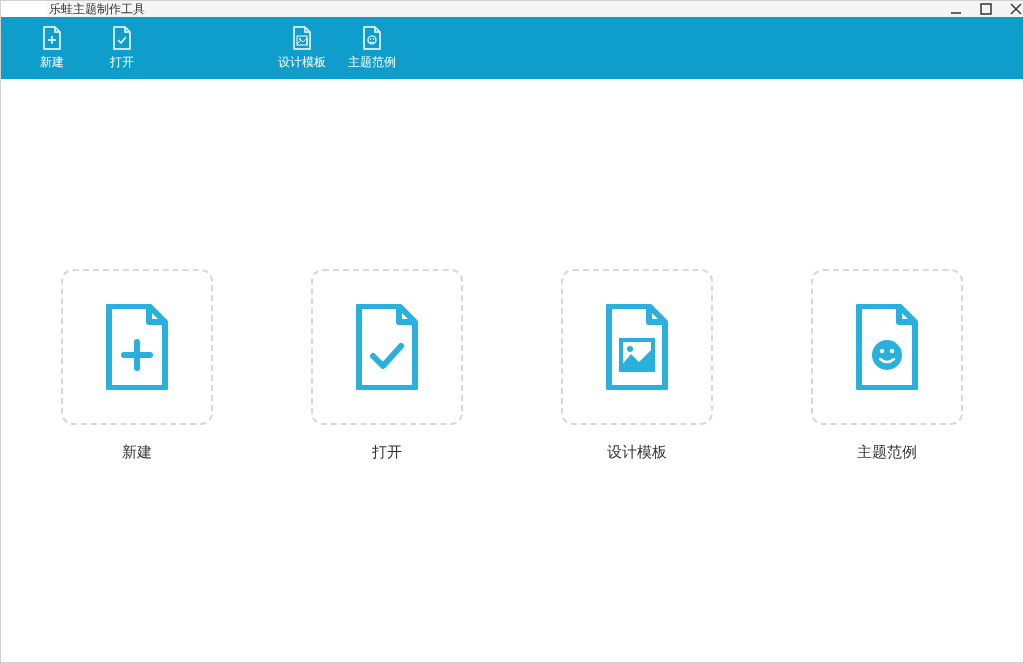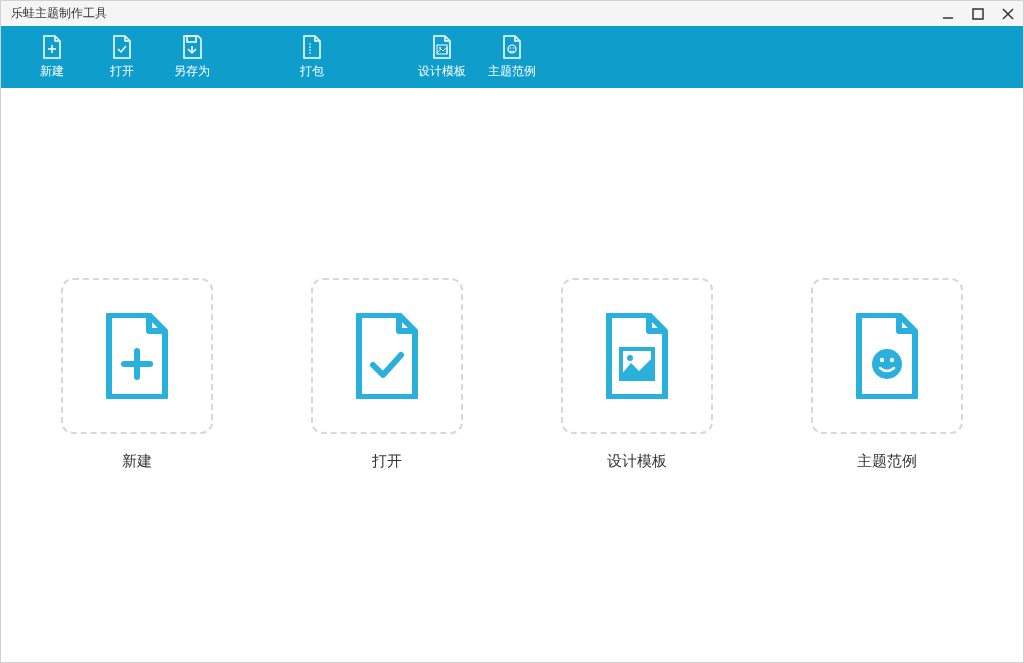--- a/index.html
+++ b/index.html
@@ -10,28 +10,29 @@
     body {
       font-family: "Microsoft YaHei", Arial, sans-serif;
       background: #ffffff;
       width: 1024px;
       height: 663px;
       overflow: hidden;
       position: relative;
       border: 1px solid #d0d0d0;
     }
     .titlebar {
-      height: 25px;
+      height: 16px;
       background: #f5f5f5;
       display: flex;
       align-items: center;
       justify-content: space-between;
-      padding: 0 8px;
+      padding: 0 0;
       font-size: 12px;
       color: #333;
+      margin-left: 46px;
     }
     .titlebar-title {
       padding-left: 2px;
     }
     .window-controls {
       display: flex;
       gap: 16px;
       align-items: center;
     }
     .window-control {
@@ -147,43 +148,23 @@
   <div class="toolbar-item">
     <span class="toolbar-icon">
       <svg width="22" height="24" viewBox="0 0 22 24">
         <path d="M3 1 L14 1 L19 6 L19 23 L3 23 Z" fill="none" stroke="#fff" stroke-width="1.5"></path>
         <path d="M14 1 L14 6 L19 6" fill="none" stroke="#fff" stroke-width="1.5"></path>
         <path d="M7 14 L10 17 L15 11" fill="none" stroke="#fff" stroke-width="1.5"></path>
       </svg>
     </span>
     <span>打开</span>
   </div>
-  <div class="toolbar-item">
-    <span class="toolbar-icon">
-      <svg width="22" height="24" viewBox="0 0 22 24">
-        <path d="M3 1 L17 1 L20 4 L20 23 L3 23 Z" fill="none" stroke="#fff" stroke-width="1.5"></path>
-        <rect x="6" y="1" width="9" height="6" fill="none" stroke="#fff" stroke-width="1.5"></rect>
-        <path d="M11 11 L11 18 M7 14 L11 18 L15 14" fill="none" stroke="#fff" stroke-width="1.5"></path>
-      </svg>
-    </span>
-    <span>另存为</span>
-  </div>
 
   <div class="toolbar-gap-small"></div>
 
-  <div class="toolbar-item">
-    <span class="toolbar-icon">
-      <svg width="22" height="24" viewBox="0 0 22 24">
-        <path d="M3 1 L14 1 L19 6 L19 23 L3 23 Z" fill="none" stroke="#fff" stroke-width="1.5"></path>
-        <path d="M14 1 L14 6 L19 6" fill="none" stroke="#fff" stroke-width="1.5"></path>
-        <line x1="9" y1="8" x2="9" y2="20" stroke="#fff" stroke-width="1" stroke-dasharray="2,1"></line>
-      </svg>
-    </span>
-    <span>打包</span>
-  </div>
 
   <div class="toolbar-gap-medium"></div>
 
   <div class="toolbar-item">
     <span class="toolbar-icon">
       <svg width="22" height="24" viewBox="0 0 22 24">
         <path d="M3 1 L14 1 L19 6 L19 23 L3 23 Z" fill="none" stroke="#fff" stroke-width="1.5"></path>
         <path d="M14 1 L14 6 L19 6" fill="none" stroke="#fff" stroke-width="1.5"></path>
         <rect x="6" y="10" width="10" height="9" fill="none" stroke="#fff" stroke-width="1"></rect>
         <circle cx="9" cy="13" r="1" fill="#fff"></circle>

